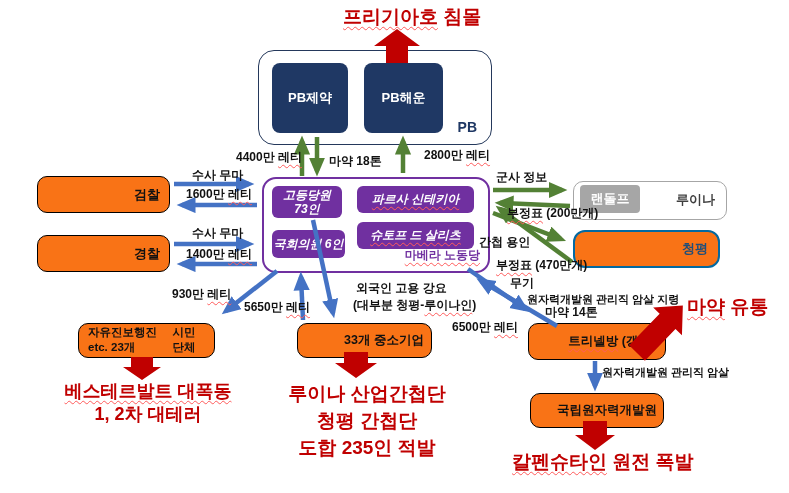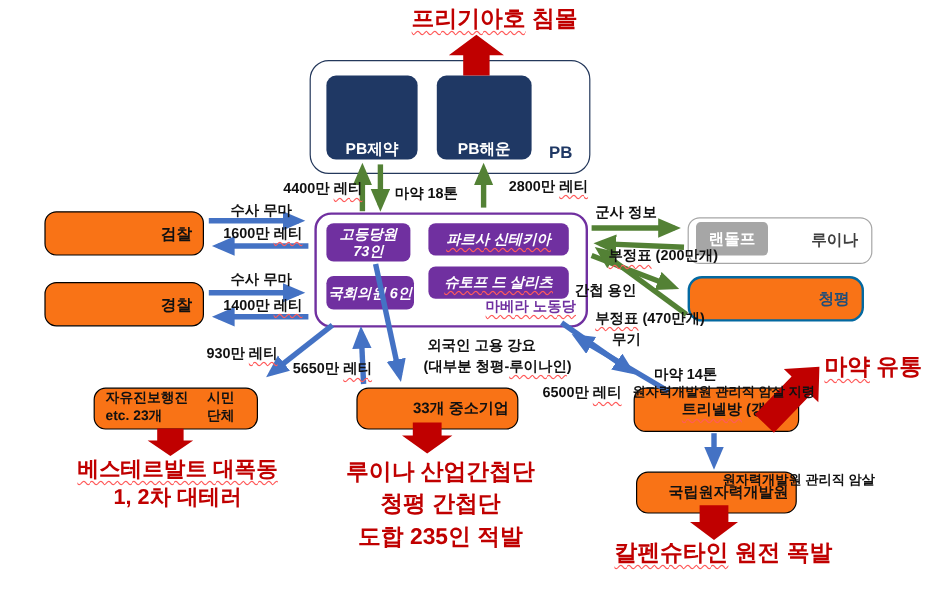--- a/index.html
+++ b/index.html
@@ -2,26 +2,26 @@
 <html><head>
 <meta charset="utf-8">
 <style>
   html,body{margin:0;padding:0;background:#ffffff;}
   #canvas{position:relative;width:789px;height:493px;background:#fff;overflow:hidden;
           font-family:"Liberation Sans","DejaVu Sans",sans-serif;}
   .abs{position:absolute;box-sizing:border-box;}
   .node{position:absolute;box-sizing:border-box;background:#f97316;border:1.5px solid #000;
         border-radius:10px;display:flex;align-items:center;font-weight:bold;color:#111;}
   .r-align{justify-content:flex-end;}
-  .navy-fill{background:#1F3864;border:none;border-radius:8px;color:#fff;justify-content:center;text-align:center;align-items:flex-end;}
+  .navy-fill{background:#1F3864;border:none;border-radius:8px;color:#fff;justify-content:center;text-align:center;}
   .purple-fill{background:#7030A0;border:none;border-radius:6px;color:#fff;justify-content:center;text-align:center;font-style:italic;}
   .gray-fill{background:#A6A6A6;border:none;border-radius:4px;color:#fff;justify-content:center;}
   .container-box{position:absolute;box-sizing:border-box;background:#fff;}
   .lbl{position:absolute;font-size:12px;font-weight:bold;color:#111;white-space:nowrap;line-height:13px;}
-  .lbl.small{font-size:11px;margin-top:28px;}
+  .lbl.small{font-size:11px;}
   .red-title{position:absolute;color:#C00000;font-weight:bold;font-size:19px;white-space:nowrap;line-height:22px;}
   .sq span.sq, .sq.sq, span.sq{text-decoration-line:underline;text-decoration-style:wavy;
       text-decoration-color:#FF5B5B;text-decoration-thickness:1px;text-underline-offset:3px;}
   svg{position:absolute;left:0;top:0;pointer-events:none;}
 </style>
 </head>
 <body>
 
 <div id="canvas">
 

